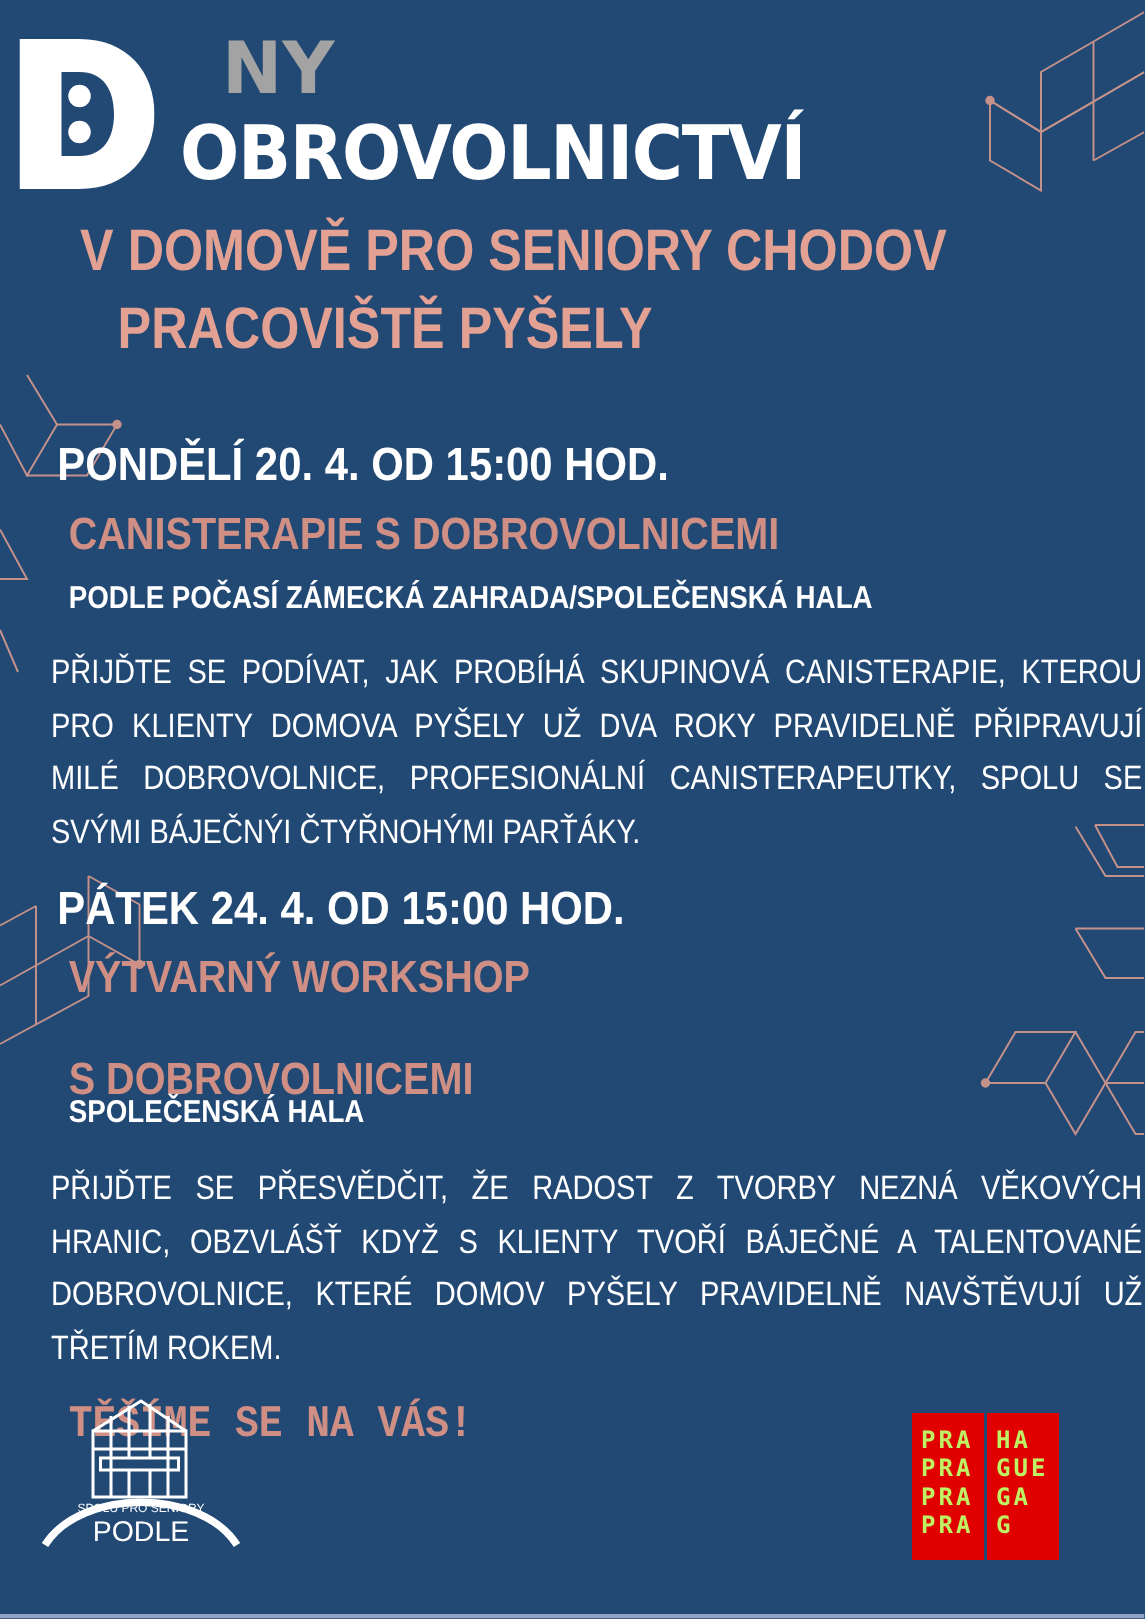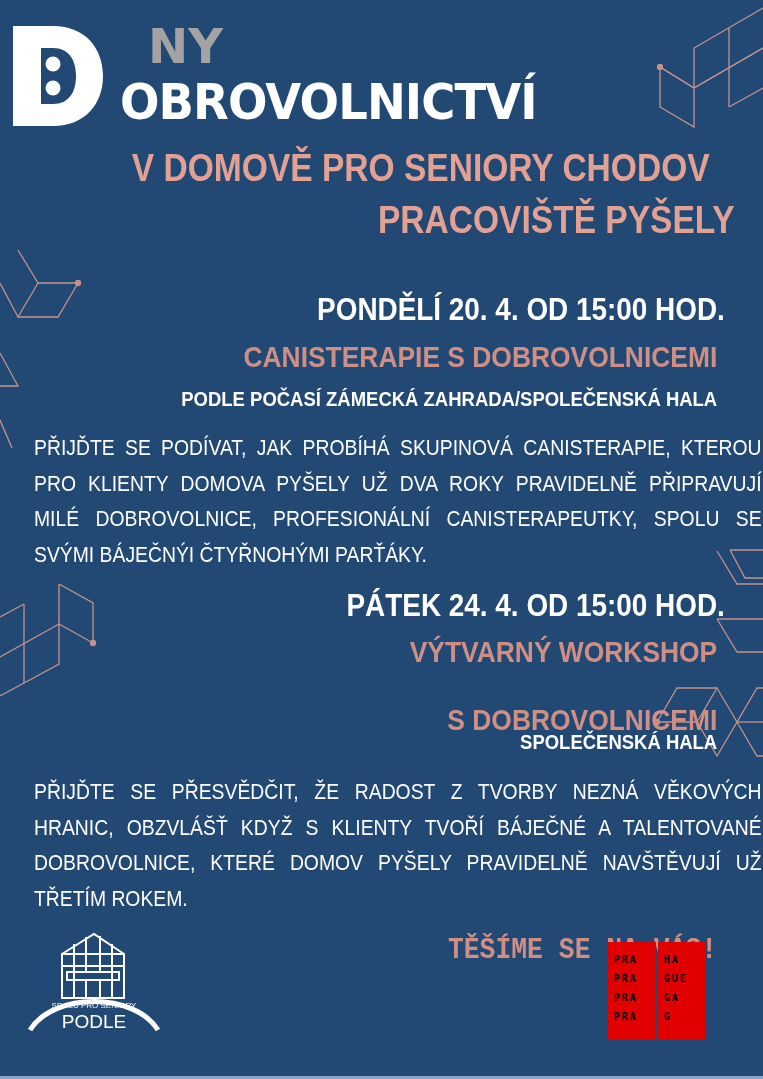--- a/index.html
+++ b/index.html
@@ -20,21 +20,21 @@
       font-family: "DejaVu Sans", sans-serif;
       margin-left: 28px;
     }
     .title-dobr {
       position: absolute; left: 120px; top: 76px;
       color: #fff; font-weight: bold; font-size: 50px; line-height: 52px;
       font-family: "DejaVu Sans", sans-serif; letter-spacing: -1px;
       transform: scaleX(0.93); transform-origin: left top;
     }
 
-    .center { position: absolute; left: 0; width: 763px; text-align: right; }
+    .center { position: absolute; left: 0; width: 763px; text-align: left; }
     .subtitle {
       color: #e2a193; font-weight: bold; font-size: 39px; line-height: 44px;
       font-family: "Liberation Sans", sans-serif;
       transform: scaleX(0.86); transform-origin: center top;
     }
     .event-date { color: #fff; font-weight: bold; font-size: 31px; line-height: 36px; transform: scaleX(0.9); transform-origin: center top; }
     .event-name { color: #cf8f84; font-weight: bold; font-size: 30px; line-height: 40px; transform: scaleX(0.88); transform-origin: center top; }
     .event-place { color: #fff; font-weight: bold; font-size: 21px; line-height: 26px; transform: scaleX(0.88); transform-origin: center top; }
 
     .para {
@@ -48,21 +48,21 @@
     .para .inner { display: block; transform: scaleX(0.86); transform-origin: left top; width: 846px; }
 
     .closing { color: #cf8f84; font-weight: bold; font-size: 30px; line-height: 36px; }
     .address { color: #fff; font-weight: bold; font-size: 21px; line-height: 26px; }
 
     .chodov-logo { position: absolute; left: 24px; top: 930px; width: 140px; height: 105px; }
     .praha-logo { position: absolute; left: 608px; top: 942px; width: 98px; height: 98px; }
     .praha-col { position: absolute; top: 0; height: 98px; background: #e10000; }
     .praha-col.left { left: 0; width: 48px; }
     .praha-col.right { left: 50px; width: 48px; }
-    .praha-line { display: block; color: #000000; font-family: "DejaVu Sans Mono", monospace; font-size: 10px; line-height: 19px; letter-spacing: 2px; font-weight: bold; }
+    .praha-line { display: block; color: #bef264; font-family: "DejaVu Sans Mono", monospace; font-size: 16px; line-height: 19px; letter-spacing: 2px; font-weight: bold; }
     .praha-col .lines { position: absolute; top: 8px; left: 6px; }
   </style>
 </head>
 <body>
 
 <div class="poster">
 
   <svg class="deco" viewBox="0 0 763 1079" fill="none" stroke="#c4928a" stroke-width="1.3">
 
     <polyline points="660,67 694,88 694,127 660,107 660,67"></polyline>

